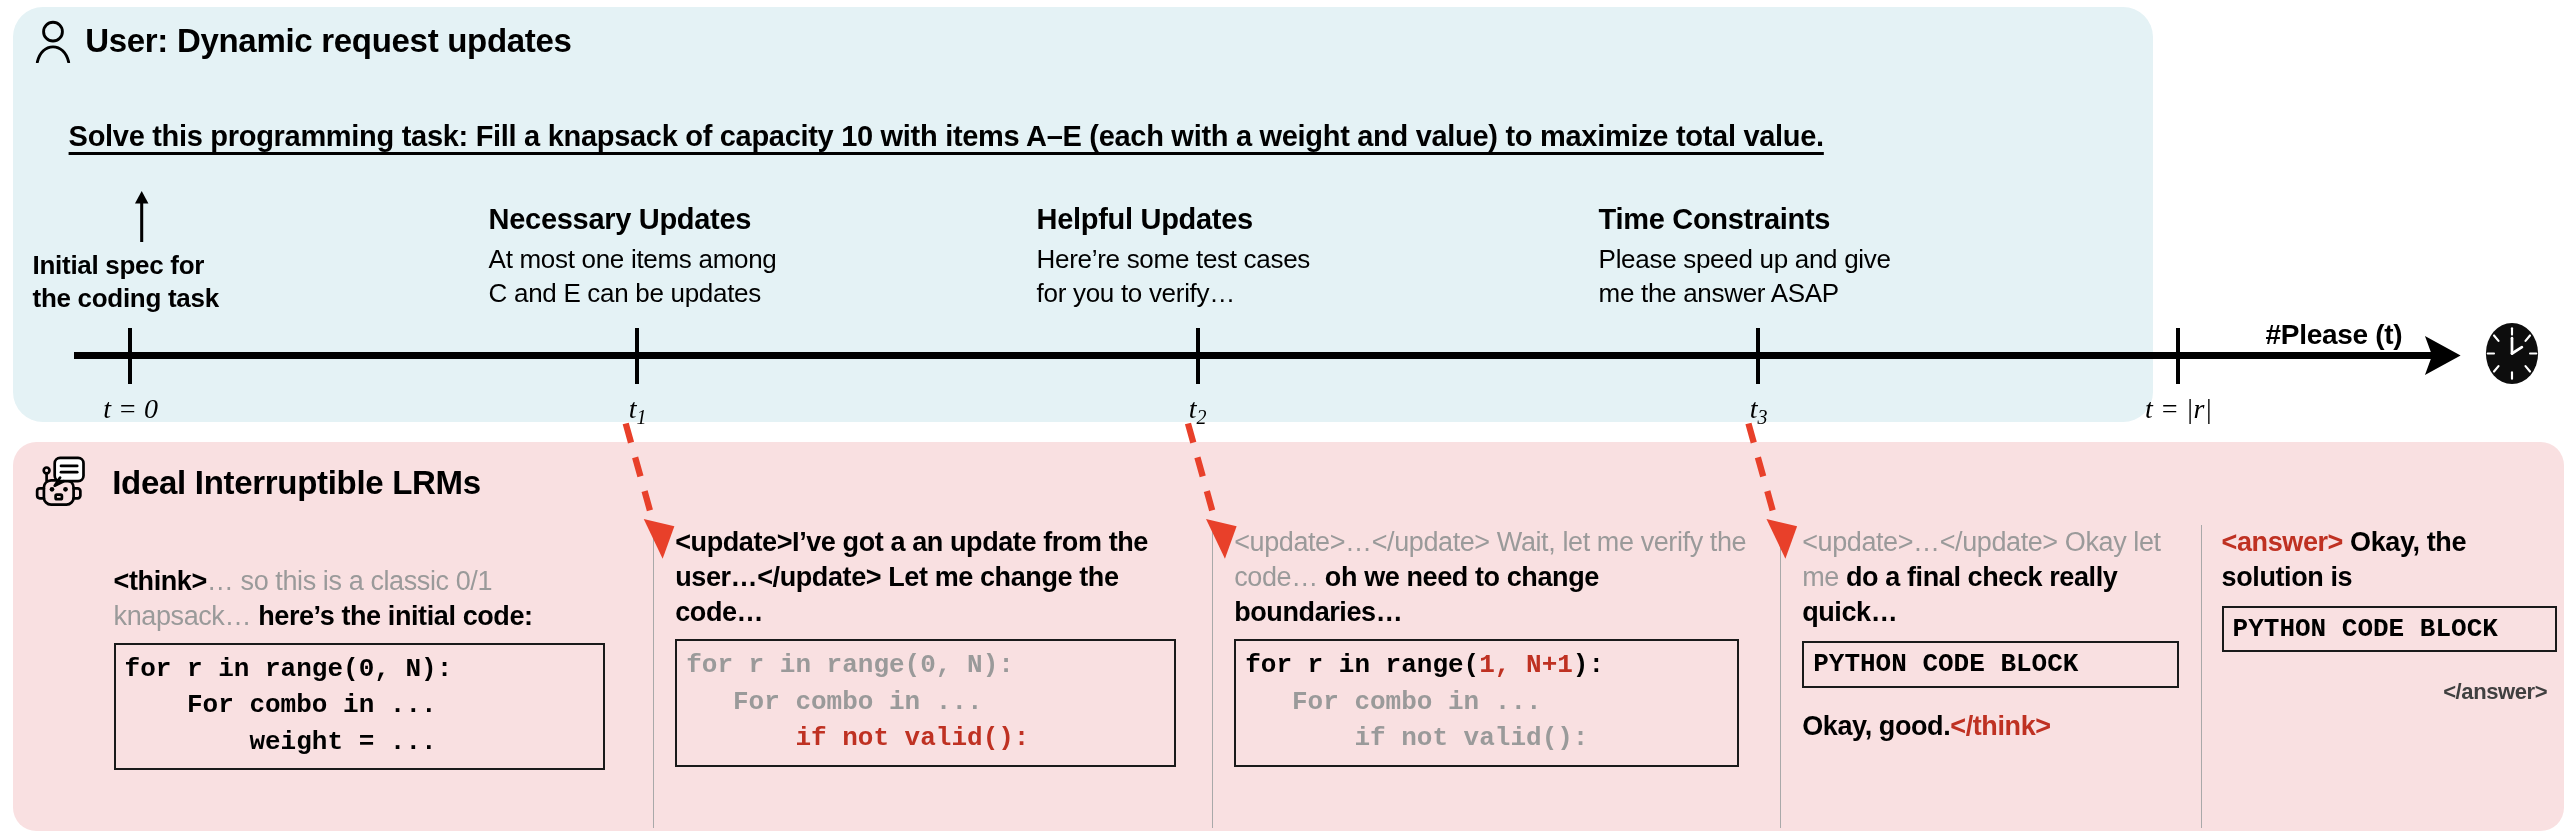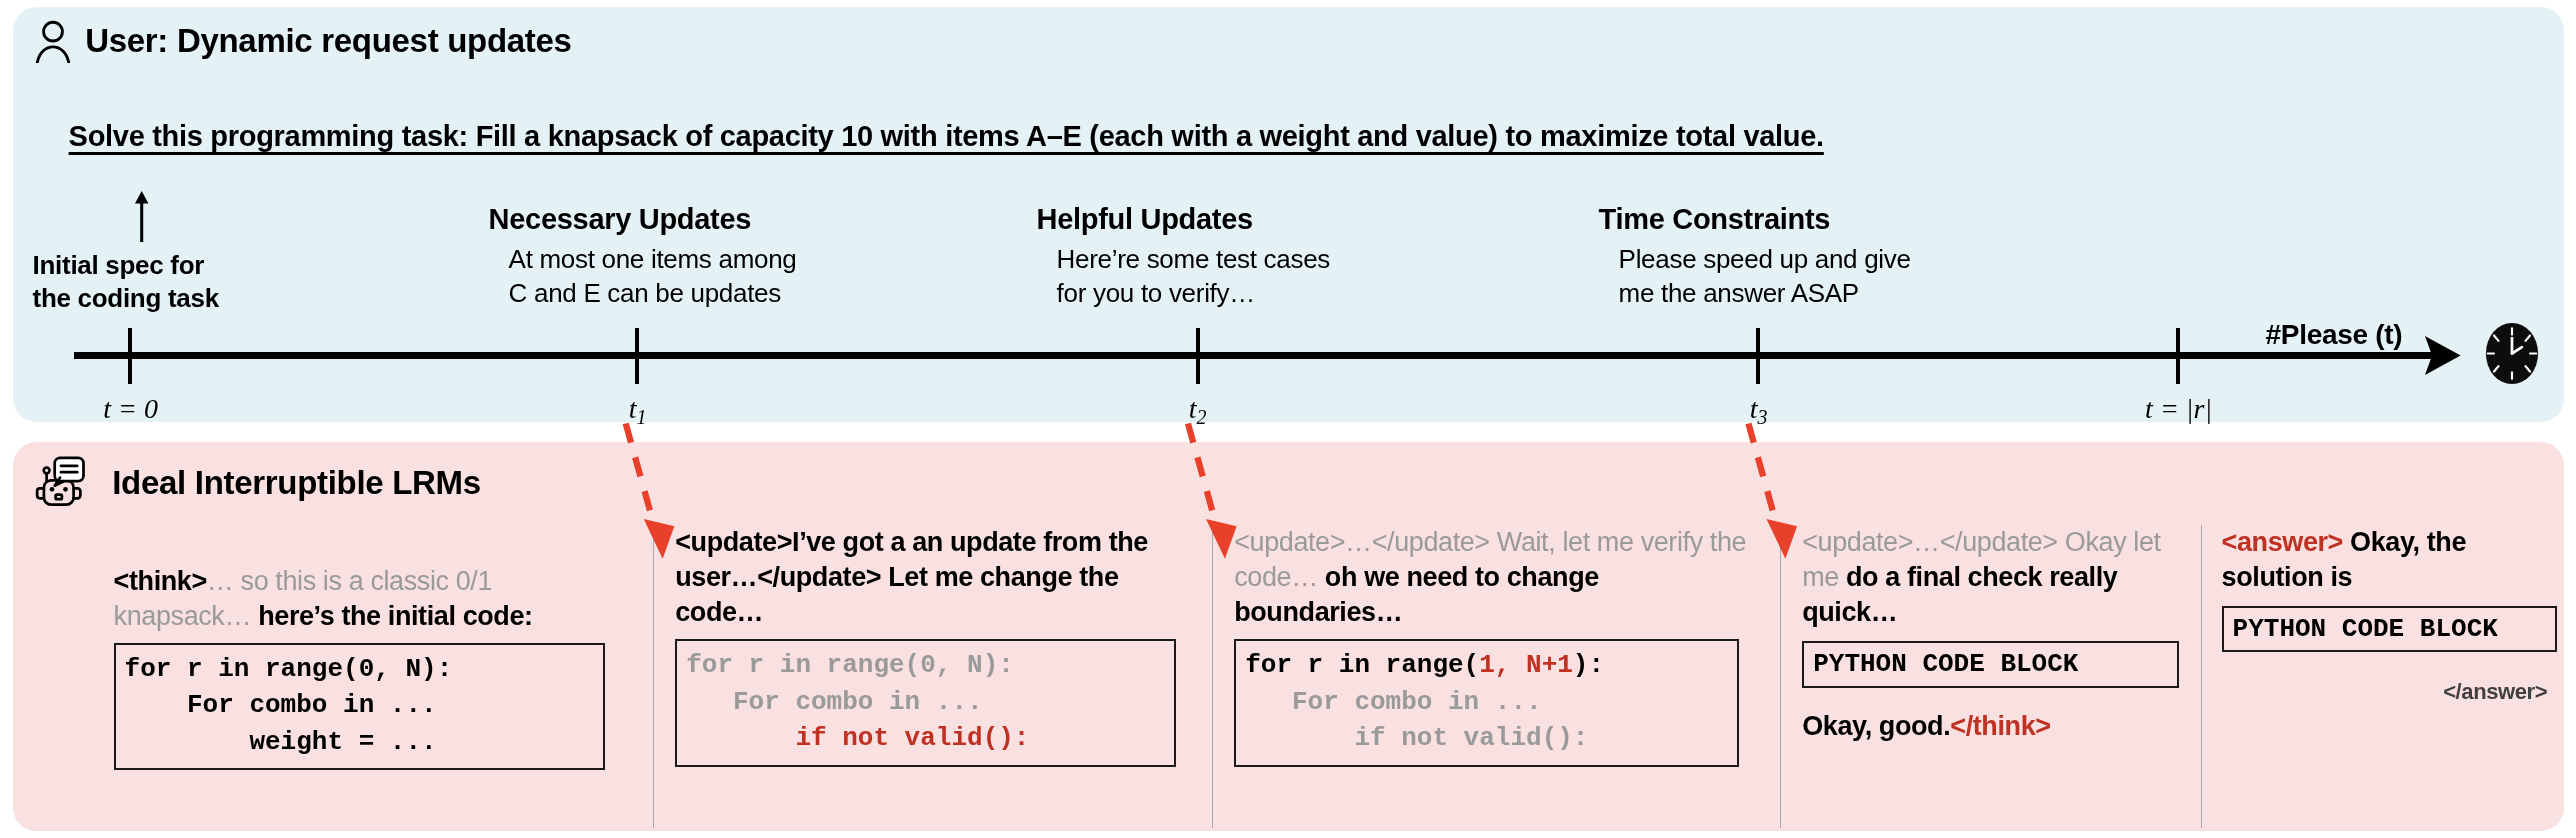--- a/index.html
+++ b/index.html
@@ -2,21 +2,21 @@
 <html style="font-size:14.4px"><head>
 <meta charset="utf-8">
 <style>
   html,body{margin:0;padding:0;background:#ffffff;}
   body{width:2576px;height:838px;font-family:"Liberation Sans",sans-serif;
        -webkit-font-smoothing:antialiased;}
   #root{position:relative;width:2576px;height:838px;overflow:hidden;background:#fff;}
 
   
   .panel{position:absolute;border-radius:23.4px;}
-  #user-panel{left:12.6px;top:7.2px;width:2551px;height:415px;background:#e4f2f5;}
+  #user-panel{left:12.6px;top:7.2px;width:2140px;height:415px;background:#e4f2f5;border-radius:30px;}
   #lrm-panel{left:12.6px;top:442px;width:2551px;height:389px;background:#f9e0e1;}
 
   
   #user-head{position:absolute;left:20px;top:12.6px;display:flex;align-items:center;gap:12.6px;}
   #user-head .ttl{font-size:33px;font-weight:bold;color:#000;letter-spacing:-0.3px;white-space:nowrap;}
   .person-ico{width:40px;height:43px;display:block;}
 
   #task-line{position:absolute;left:56px;top:113px;font-size:29px;font-weight:bold;
     color:#000;text-decoration:underline;text-underline-offset:6.3px;
     text-decoration-thickness:2.7px;white-space:nowrap;letter-spacing:-0.3px;}
@@ -24,21 +24,21 @@
   
   #init-arrow{position:absolute;left:117px;top:183px;width:23.4px;height:52px;}
   #init-spec{position:absolute;left:20px;top:242px;font-size:26px;font-weight:bold;
     line-height:1.27;color:#000;letter-spacing:-0.3px;}
 
   
   .ann{position:absolute;top:196px;}
   .ann .h{font-size:29px;font-weight:bold;color:#000;letter-spacing:-0.3px;
     white-space:nowrap;margin-bottom:7.2px;}
   .ann .b{font-size:26px;font-weight:normal;color:#000;line-height:1.28;
-    letter-spacing:-0.3px;white-space:nowrap;margin-left:20px;}
+    letter-spacing:-0.3px;white-space:nowrap;}
   #ann-1{left:476px;}
   #ann-2{left:1024px;}
   #ann-3{left:1586px;}
 
   
   #axis{position:absolute;left:61px;top:345px;width:2370px;height:7.2px;}
   .tick{position:absolute;top:321px;width:4.5px;height:56px;background:#000;}
   .tlab{position:absolute;top:386px;font-size:28px;color:#000;
     font-family:"Liberation Serif",serif;font-style:italic;white-space:nowrap;
     transform:translateX(-50%);}

